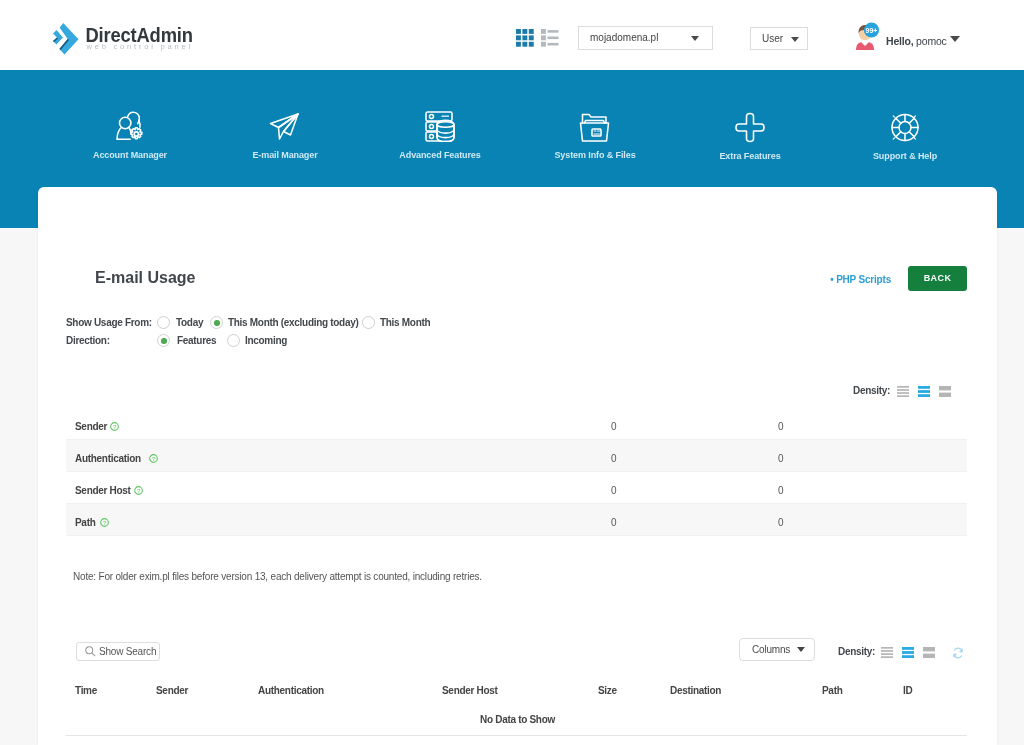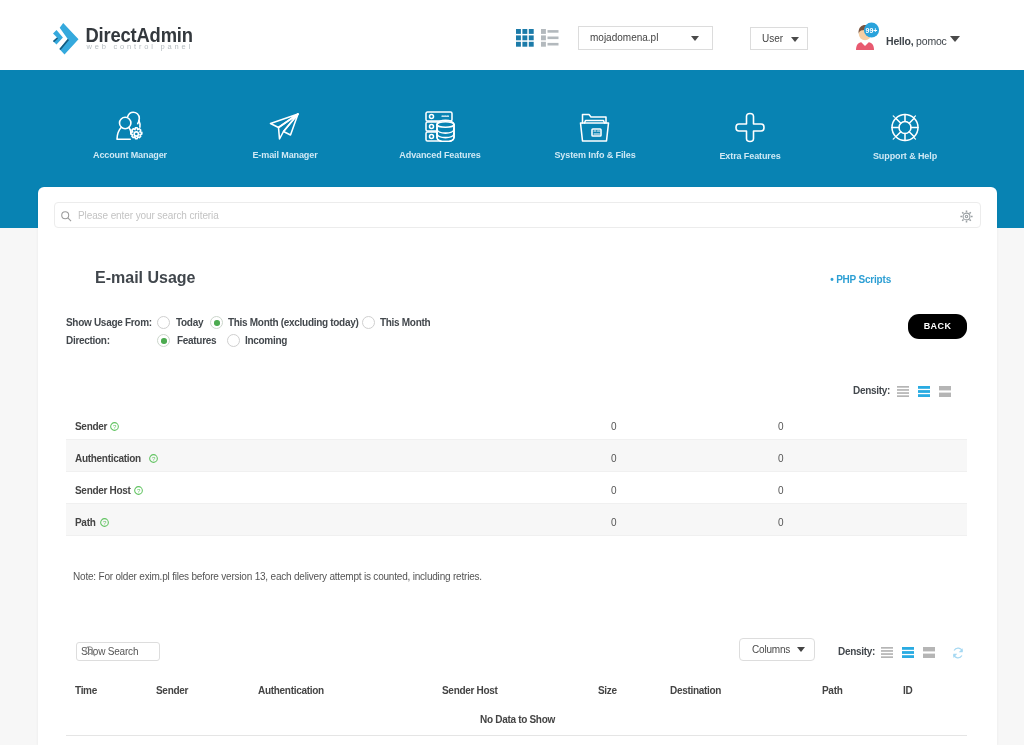--- a/index.html
+++ b/index.html
@@ -22,21 +22,21 @@
 
 .it { position:absolute; width:160px; text-align:center; color:#cfe9f5; font-size:9px; font-weight:bold; letter-spacing:-0.1px; }
 .it svg { display:block; margin:0 auto 8px auto; }
 
 
 .search { position:absolute; left:16px; top:15px; width:927px; height:26px; border:1px solid #ececec; border-radius:4px; background:#fff; }
 .search .ph { position:absolute; left:23px; top:7px; font-size:10px; color:#c3c3c3; letter-spacing:-0.1px; }
 
 .title { position:absolute; left:28px; top:82px; font-size:16px; font-weight:bold; color:#40464c;margin-left:29px; }
 .phpx { position:absolute; left:753px; top:87px; width:100px; text-align:right; font-size:10px; font-weight:bold; color:#2d9fd4; letter-spacing:-0.2px; }
-.backbtn { position:absolute; left:870px; top:79px; width:59px; height:25px; background:#000000; border-radius:11px; color:#fff; font-size:9px; font-weight:bold; text-align:center; line-height:25px; letter-spacing:0.4px;margin-top:48px; }
+.backbtn { position:absolute; left:870px; top:79px; width:59px; height:25px; background:#15803d; border-radius:3px; color:#fff; font-size:9px; font-weight:bold; text-align:center; line-height:25px; letter-spacing:0.4px; }
 
 .bl { font-size:10px; font-weight:bold; color:#43484d; letter-spacing:-0.3px; position:absolute; }
 .rg { font-size:10px; font-weight:bold; color:#43484d; letter-spacing:-0.3px; position:absolute; }
 .radio { position:absolute; width:13px; height:13px; border-radius:50%; border:1px solid #cfcfcf; background:#fff; }
 .radio.sel { border-color:#ccd6cc; }
 .radio.sel::after { content:""; position:absolute; left:3px; top:3px; width:5.5px; height:5.5px; border-radius:50%; background:#4cab50; }
 
 
 .t1 { position:absolute; left:28px; top:221px; width:901px; }
 .t1h { height:25px; border-bottom:1px solid #d9d9d9; position:relative; }
@@ -44,21 +44,21 @@
 .row.alt { background:#f7f7f7; }
 .cl { position:absolute; top:9px; font-size:10px; letter-spacing:-0.3px; }
 .row .cl { top:13px; }
 .hb { font-weight:bold; color:#444; }
 .zv { color:#555; letter-spacing:0; }
 .row .qm { top:14px; }
 .note { position:absolute; left:35px; top:384px; font-size:10px; color:#555; letter-spacing:-0.2px; }
 
 
 .btn { position:absolute; border:1px solid #ddd; border-radius:3px; background:#fff; font-size:10px; color:#555; letter-spacing:-0.2px; }
-.showsearch { left:38px; top:455px; width:84px; height:19px; line-height:17px; padding-left:4px; }
+.showsearch { left:38px; top:455px; width:84px; height:19px; line-height:17px; padding-left:22px; }
 .colbtn { left:701px; top:451px; width:76px; height:23px; border-radius:4px; color:#4a4a4a; line-height:21px; padding-left:12px; }
 
 
 .t2h { position:absolute; top:498px; font-size:10px; font-weight:bold; color:#444; letter-spacing:-0.3px; }
 .nodata { position:absolute; left:0; top:527px; width:959px; text-align:center; font-size:10px; font-weight:bold; color:#444; letter-spacing:-0.3px; }
 .bline { position:absolute; left:28px; top:548px; width:901px; border-bottom:1px solid #e5e5e5; }
 </style>
 </head>
 <body>
 <div class="header">
@@ -177,37 +177,20 @@
     <circle cx="16" cy="15.5" r="13"></circle>
     <circle cx="16" cy="15.5" r="6"></circle>
     <path d="M16 2.5 L16 9.5 M16 21.5 L16 28.5 M3 15.5 L10 15.5 M22 15.5 L29 15.5"></path>
     <path d="M6.8 6.3 L11.8 11.3 M20.2 19.7 L25.2 24.7 M25.2 6.3 L20.2 11.3 M11.8 19.7 L6.8 24.7"></path>
     <path d="M4.2 3.8 l1.3 1.3 M26.5 3.8 l-1.3 1.3 M4.2 27.2 l1.3 -1.3 M26.5 27.2 l-1.3 -1.3" stroke-width="1.2"></path>
   </svg>
   Support &amp; Help
 </div>
 
 <div class="card">
-  <div class="search">
-    <svg width="11" height="11" viewBox="0 0 12 12" style="position:absolute;left:6px;top:8px;">
-      <circle cx="4.6" cy="4.6" r="3.8" fill="none" stroke="#9a9a9a" stroke-width="1.15"></circle>
-      <line x1="7.5" y1="7.5" x2="11" y2="11" stroke="#9a9a9a" stroke-width="1.15"></line>
-    </svg>
-    <span class="ph">Please enter your search criteria</span>
-    <svg width="13" height="13" viewBox="0 0 13 13" style="position:absolute;right:7px;top:7px;">
-      <g fill="none" stroke="#9aa0a4" stroke-width="1.1">
-        <circle cx="6.5" cy="6.5" r="3.4"></circle>
-        <circle cx="6.5" cy="6.5" r="1.2"></circle>
-        <g stroke-width="1.5">
-          <path d="M6.5 0.4 L6.5 2.2 M6.5 10.8 L6.5 12.6 M0.4 6.5 L2.2 6.5 M10.8 6.5 L12.6 6.5"></path>
-          <path d="M2.2 2.2 L3.5 3.5 M9.5 9.5 L10.8 10.8 M10.8 2.2 L9.5 3.5 M3.5 9.5 L2.2 10.8"></path>
-        </g>
-      </g>
-    </svg>
-  </div>
 
   <div class="title">E-mail Usage</div>
   <div class="phpx">• PHP Scripts</div>
   <div class="backbtn">BACK</div>
 
   <div class="bl" style="left:28px;top:130px;">Show Usage From:</div>
   <div class="bl" style="left:28px;top:148px;">Direction:</div>
   <span class="radio" style="left:119px;top:129px;"></span>
   <span class="rg" style="left:138px;top:130px;">Today</span>
   <span class="radio sel" style="left:172px;top:129px;"></span>

